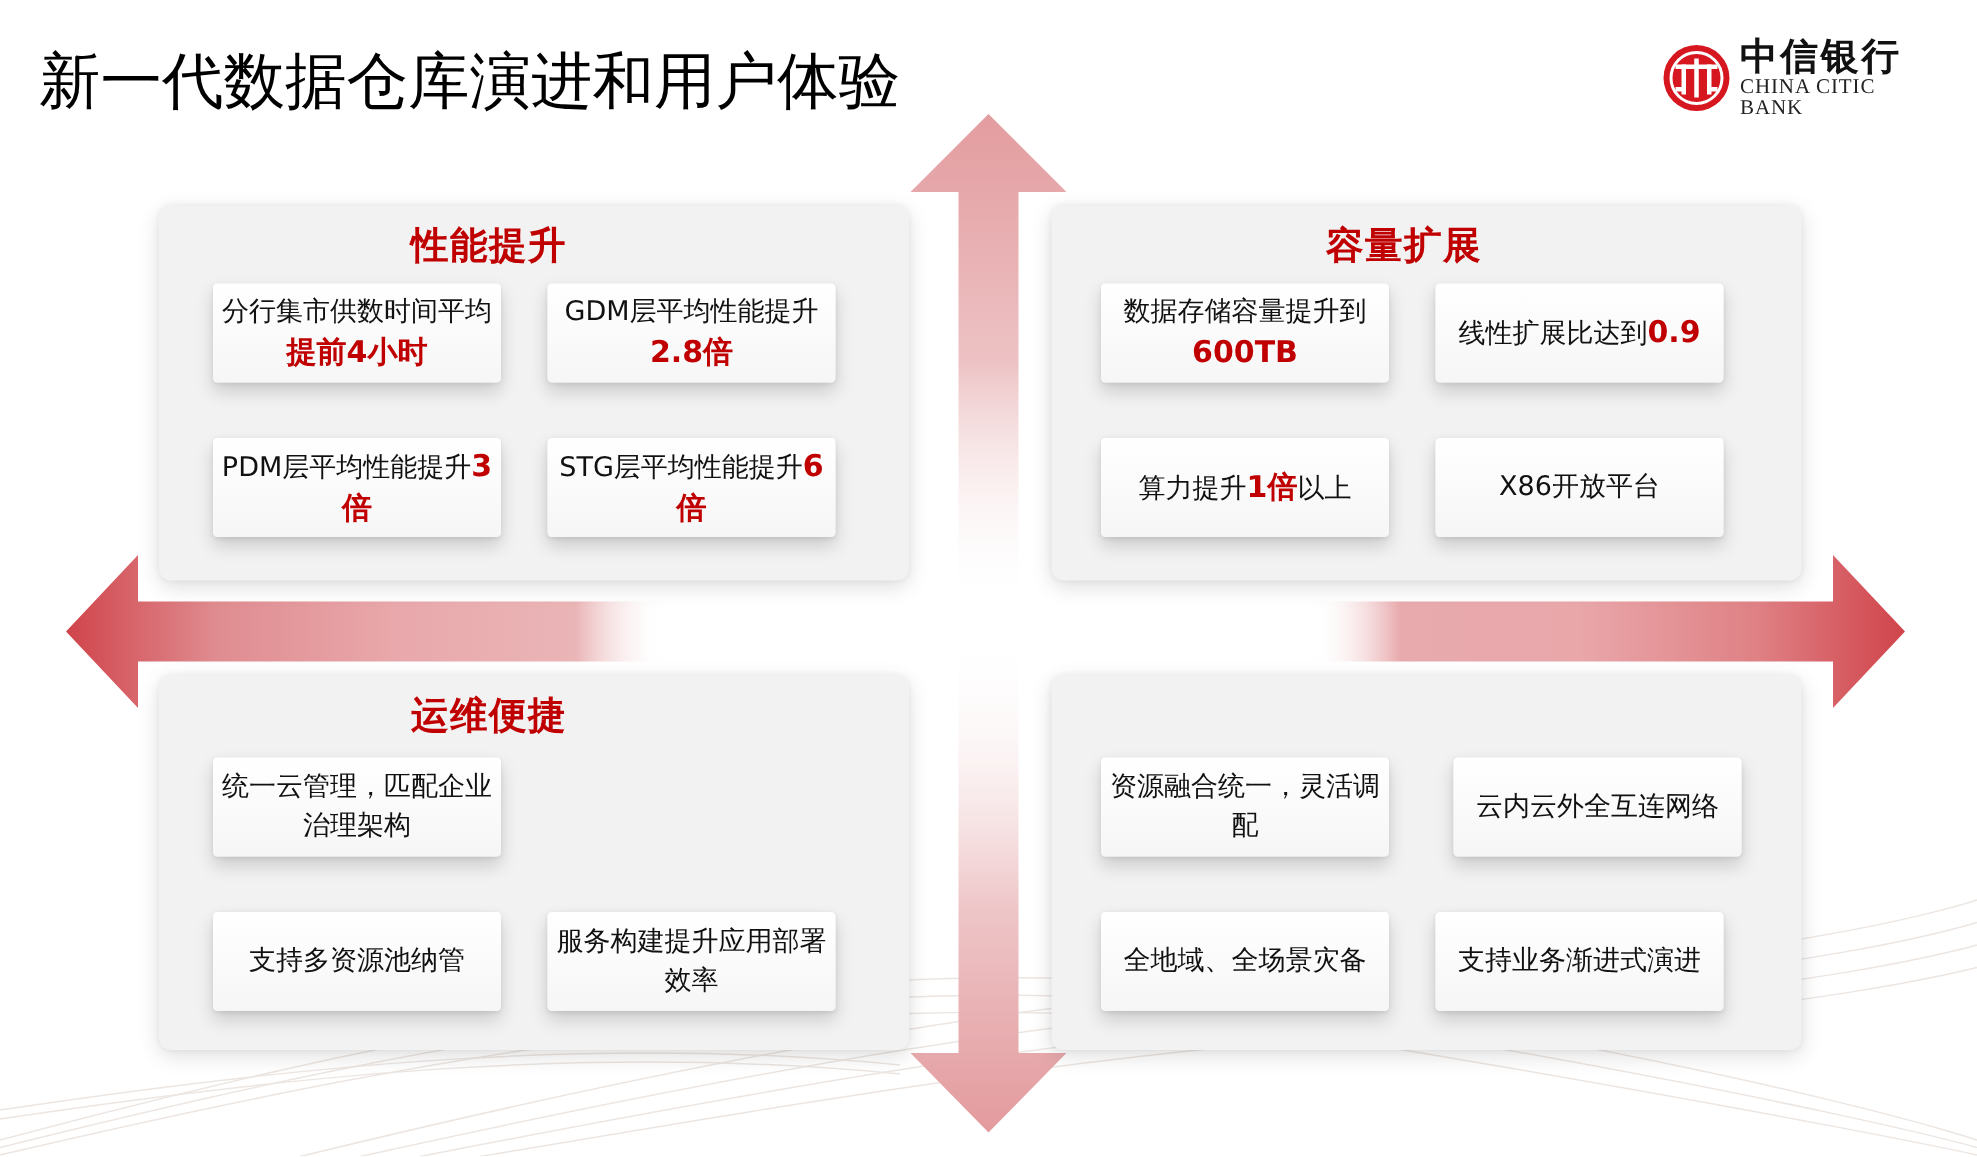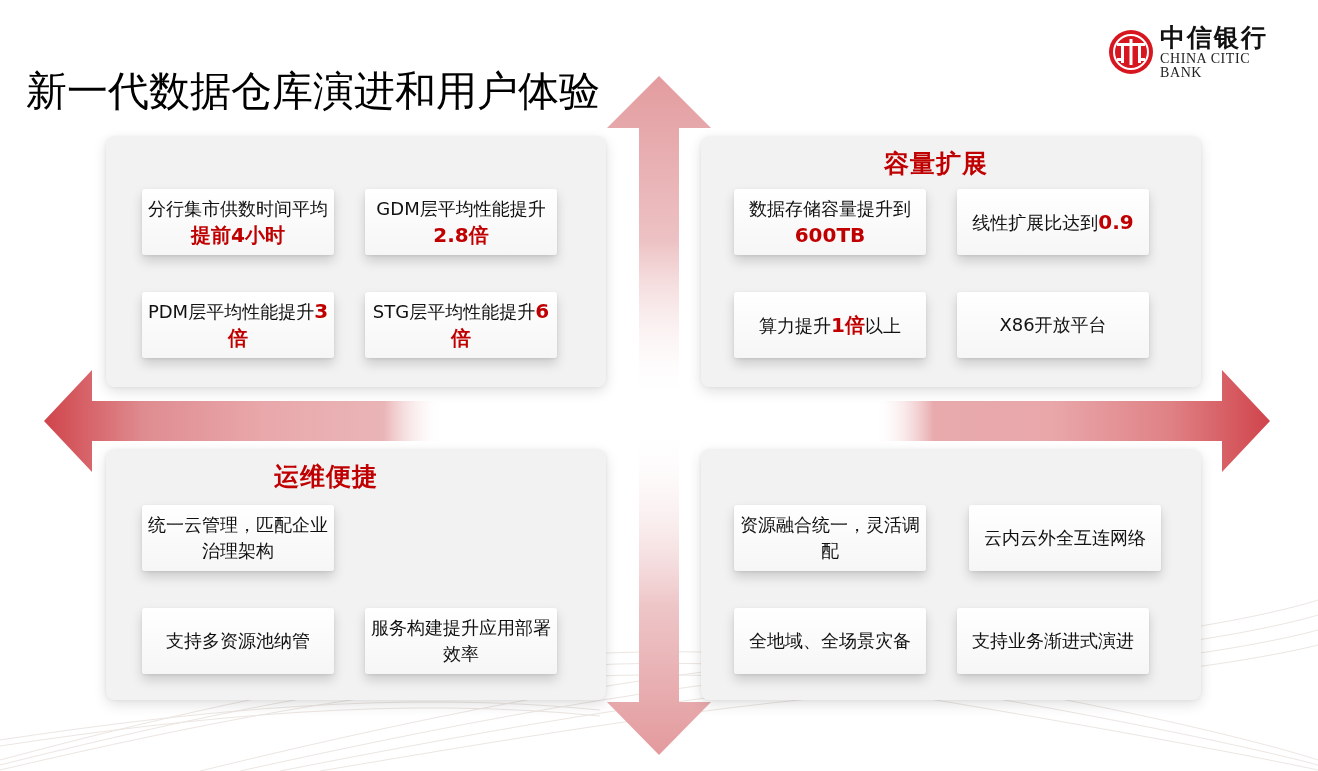--- a/index.html
+++ b/index.html
@@ -4,21 +4,21 @@
 <style>
   * { box-sizing: border-box; margin: 0; padding: 0; }
   html, body { width: 1318px; height: 771px; overflow: hidden; background: #ffffff; }
   body { position: relative; font-family: "DejaVu Sans", "Liberation Sans", sans-serif; color: #111; }
 
   .bg-waves { position: absolute; left: 0; top: 560px; width: 1318px; height: 211px; z-index: 0; }
 
   .page-title {
     position: absolute; left: 26px; top: 26px;
     font-size: 41px; font-weight: 400; letter-spacing: 0px; color: #000;
-    z-index: 3; line-height: 56px; margin-top: 37px;
+    z-index: 3; line-height: 56px;
   }
 
   .logo { position: absolute; left: 1108px; top: 26px; width: 180px; height: 52px; z-index: 3; display: flex; align-items: center; }
   .logo-mark { width: 46px; height: 46px; flex: none; }
   .logo-text { margin-left: 6px; display: flex; flex-direction: column; }
   .logo-cn { font-size: 25px; font-weight: 700; color: #111; letter-spacing: 2px; line-height: 28px; font-family: "DejaVu Serif", serif; }
   .logo-en { font-size: 14px; color: #222; letter-spacing: 0.6px; line-height: 14px; font-family: "Liberation Serif", serif; }
 
   .arrow { position: absolute; z-index: 1; }
 
@@ -122,20 +122,21 @@
       <stop offset="0.15" stop-color="#e8aaad"></stop>
       <stop offset="0.45" stop-color="#e9a7aa"></stop>
       <stop offset="0.75" stop-color="#df8185"></stop>
       <stop offset="1" stop-color="#d0444b"></stop>
     </linearGradient>
   </defs>
   <polygon points="0,31 348,31 348,0 396,51 348,102 348,71 0,71" fill="url(#gRight)"></polygon>
 </svg>
 
 <div class="panel" style="left:106px;top:137px;">
+  <div class="panel-title" style="left:0;right:60px;">性能提升</div>
   <div class="card" style="left:36px;top:52px;">
     <span class="card-inner"><span>分行集市供数时间平均</span><span class="hl">提前4小时</span></span>
   </div>
   <div class="card" style="left:259px;top:52px;">
     <span class="card-inner"><span>GDM层平均性能提升</span><span class="hl">2.8倍</span></span>
   </div>
   <div class="card" style="left:36px;top:155px;">
     <span class="card-inner"><span>PDM层平均性能提升</span><span class="hl">3倍</span></span>
   </div>
   <div class="card" style="left:259px;top:155px;text-align:center;">

